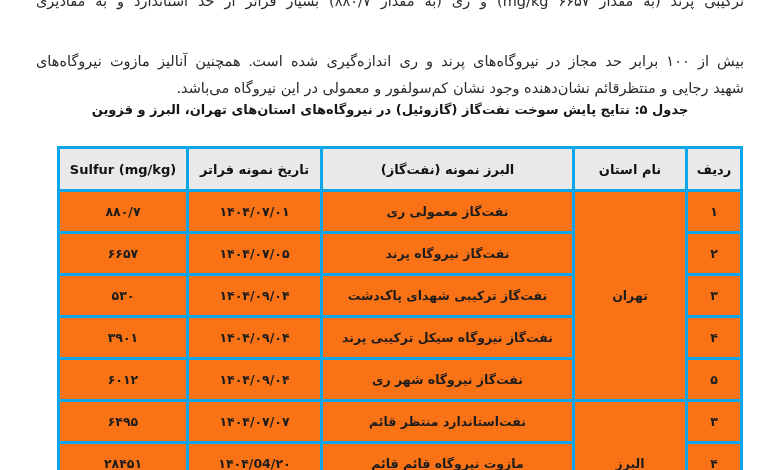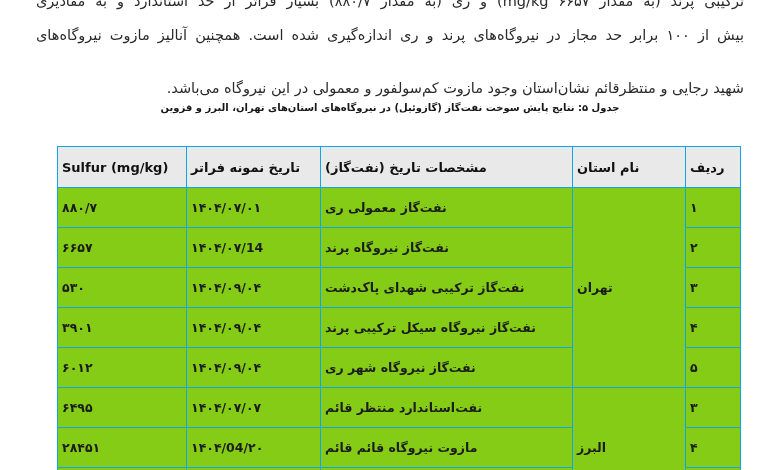--- a/index.html
+++ b/index.html
@@ -29,110 +29,110 @@
     white-space: nowrap;
     direction: rtl;
   }
   .para-justify {
     text-align: justify;
     text-align-last: justify;
     white-space: normal;
     overflow: hidden;
   }
   .line1 { top: -12px; }
-  .line2 { top: 22px; }
+  .line2 { top: 48px; font-family: Liberation Serif, serif; }
   .line3 { top: 75px; text-align: right; }
   
   .caption {
     position: absolute;
     top: 102px;
     left: 0;
     right: 0;
     text-align: center;
-    font-size: 10px;
+    font-size: 13px;
     font-weight: bold;
     color: #161616;
   }
   
   table.fuel {
     position: absolute;
     top: 146px;
     left: 57px;
     width: 683px;
     border-collapse: collapse;
     table-layout: fixed;
     direction: rtl;
     font-size: 12.5px;
     font-weight: bold;
     color: #1c1c1c;
   }
   table.fuel th, table.fuel td {
-    border: 1px solid #0ea5e9;
-    text-align: left;
+    border: 3px solid #0ea5e9;
+    text-align: center;
     vertical-align: middle;
     padding: 0 4px;
     overflow: hidden;
     margin-left: 28px;
   }
   table.fuel thead th {
     background: #e9e9e9;
     height: 40px;
     font-size: 13px;
     color: #111;
   }
-  table.fuel tbody td { height: 39px; background: #84cc16; }
+  table.fuel tbody td { height: 39px; background: #f97316; }
   col.c-num     { width: 55px; }
   col.c-prov    { width: 113px; }
   col.c-sample  { width: 252px; }
   col.c-date    { width: 134px; }
   col.c-sulfur  { width: 129px; }
   th.sulfur-h   { font-family: "DejaVu Sans", sans-serif; direction: ltr; }
 </style>
 </head>
 <body>
 
 <div class="page">
 
   <div class="para-line para-justify line1">ترکیبی پرند (به مقدار ۶۶۵۷ mg/kg) و ری (به مقدار ۸۸۰/۷) بسیار فراتر از حد استاندارد و به مقادیری</div>
 
   <div class="para-line para-justify line2">بیش از ۱۰۰ برابر حد مجاز در نیروگاه‌های پرند و ری اندازه‌گیری شده است. همچنین آنالیز مازوت نیروگاه‌های</div>
 
-  <div class="para-line line3">شهید رجایی و منتظرقائم نشان‌استان وجود مازوت کم‌سولفور و معمولی در این نیروگاه می‌باشد.</div>
+  <div class="para-line line3">شهید رجایی و منتظرقائم نشان‌دهنده وجود نشان کم‌سولفور و معمولی در این نیروگاه می‌باشد.</div>
 
   <div class="caption">جدول ۵: نتایج پایش سوخت نفت‌گاز (گازوئیل) در نیروگاه‌های استان‌های تهران، البرز و قزوین</div>
 
   <table class="fuel">
     <colgroup>
       <col class="c-num">
         <col class="c-prov">
         <col class="c-sample">
         <col class="c-date">
         <col class="c-sulfur">
     </colgroup>
     <thead>
       <tr>
         <th>ردیف</th>
         <th>نام استان</th>
-        <th>مشخصات تاریخ (نفت‌گاز)</th>
+        <th>البرز نمونه (نفت‌گاز)</th>
         <th>تاریخ نمونه فراتر</th>
         <th class="sulfur-h">Sulfur (mg/kg)</th>
       </tr>
     </thead>
     <tbody>
         <tr>
           <td>۱</td>
           <td rowspan="5">تهران</td>
           <td>نفت‌گاز معمولی ری</td>
           <td>۱۴۰۴/۰۷/۰۱</td>
           <td>۸۸۰/۷</td>
         </tr>
         <tr>
           <td>۲</td>
           <td>نفت‌گاز نیروگاه پرند</td>
-          <td>۱۴۰۴/۰۷/14</td>
+          <td>۱۴۰۴/۰۷/۰۵</td>
           <td>۶۶۵۷</td>
         </tr>
         <tr>
           <td>۳</td>
           <td>نفت‌گاز ترکیبی شهدای پاک‌دشت</td>
           <td>۱۴۰۴/۰۹/۰۴</td>
           <td>۵۳۰</td>
         </tr>
         <tr>
           <td>۴</td>

